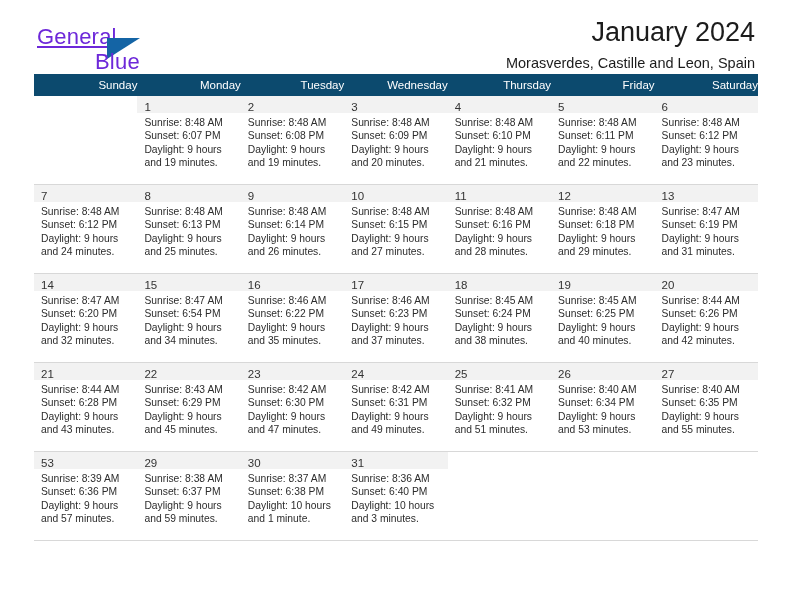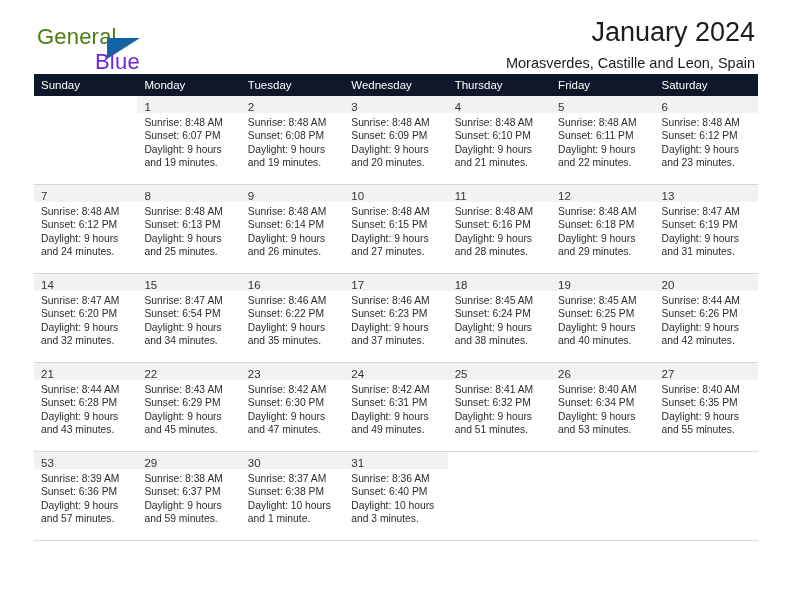--- a/index.html
+++ b/index.html
@@ -29,23 +29,24 @@
   }
   .brand {
     position: absolute;
     left: 3px;
     top: 26px;
     line-height: 1;
     user-select: none;
   }
   .brand-general {
     font-size: 22px;
-    color: #4d7c0f;
+    color: #6d28d9;
     letter-spacing: .2px;
     font-family: "Liberation Sans", sans-serif;
+    text-decoration: underline;
   }
   .brand-blue {
     font-size: 22px;
     color: #6d28d9;
     position: absolute;
     left: 58px;
     top: 25px;
     letter-spacing: .2px;
   }
   .brand-mark {
@@ -76,25 +77,25 @@
     white-space: nowrap;
   }
 
   
   table.calendar {
     width: 724px;
     border-collapse: collapse;
     table-layout: fixed;
   }
   table.calendar th {
-    background: #0f172a;
+    background: #0c4a6e;
     color: #ffffff;
     font-weight: normal;
     font-size: 11.5px;
-    text-align: left;
+    text-align: right;
     padding: 5px 0 5px 7px;
     height: 11px;
     border: none;
   }
   table.calendar td {
     vertical-align: top;
     padding: 0;
     border: none;
     height: 89px;
     width: 103.4px;

